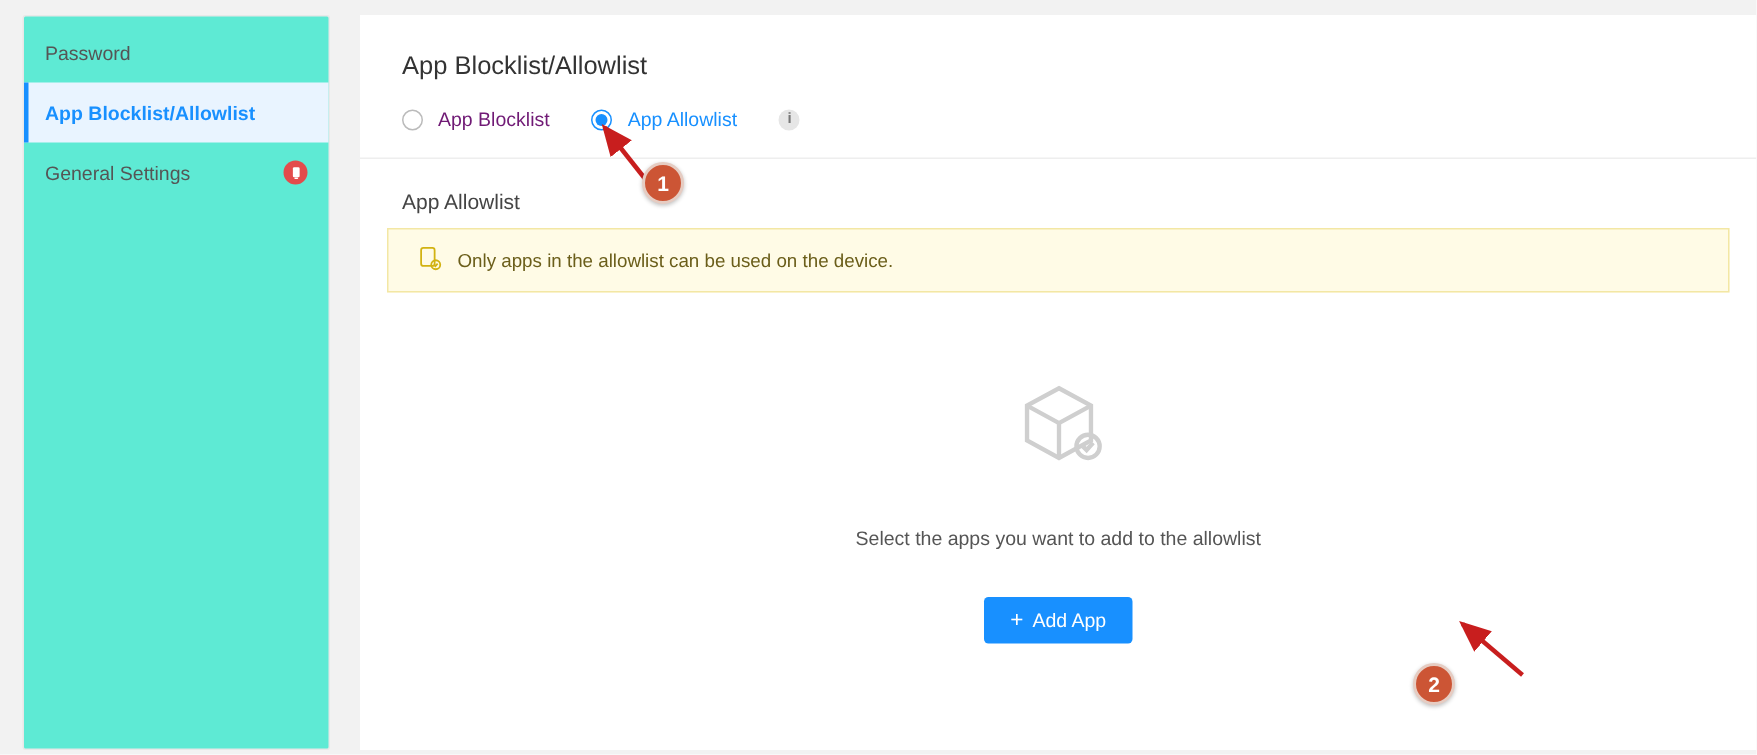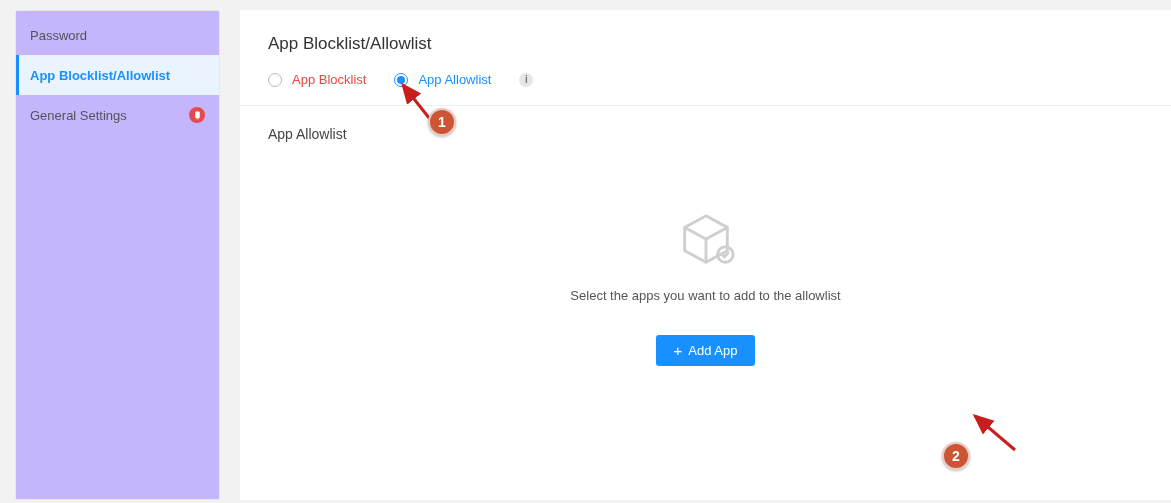--- a/index.html
+++ b/index.html
@@ -1,40 +1,40 @@
 <!DOCTYPE html>
 <html><head>
 <meta charset="utf-8">
 <style>
   * { box-sizing: border-box; margin: 0; padding: 0; font-family: -apple-system, BlinkMacSystemFont, "Segoe UI", Arial, sans-serif; }
   body { background: #f2f2f2; width: 1171px; height: 503px; overflow: hidden; position: relative; }
   .layout { display: flex; gap: 20px; padding: 10px 0 0 15px; }
-  .sidebar { width: 205px; background: #c4b5fd; border: 1px solid #e8e8e8; border-radius: 2px; padding: 4px 0 30px 0; flex-shrink: 0; }
+  .sidebar { width: 205px; background: #5eead4; border: 1px solid #e8e8e8; border-radius: 2px; padding: 4px 0 30px 0; flex-shrink: 0; }
   .sidebar-item { display: flex; align-items: center; justify-content: space-between; height: 40px; padding: 0 14px; cursor: pointer; font-size: 13px; color: #555; }
   .sidebar-item.active { background: #e9f4ff; border-left: 3px solid #1890ff; color: #1890ff; font-weight: 600; padding-left: 11px; }
   .badge-icon { width: 16px; height: 16px; border-radius: 50%; background: #e34c4c; display: inline-flex; align-items: center; justify-content: center; }
   .badge-icon svg { width: 9px; height: 9px; fill: #fff; }
 
   .main { flex: 1; background: #fff; min-height: 490px; }
   .page-title { font-size: 17px; font-weight: 500; color: #333; padding: 24px 28px 18px; }
   .radio-row { display: flex; align-items: center; gap: 10px; padding: 0 28px 18px; font-size: 13px; border-bottom: 1px solid #eee; }
   .radio { width: 14px; height: 14px; border-radius: 50%; border: 1px solid #bbb; display: inline-block; position: relative; cursor: pointer; }
   .radio.checked { border-color: #1890ff; }
   .radio.checked::after { content: ""; position: absolute; inset: 2px; background: #1890ff; border-radius: 50%; }
-  .radio-label { color: #ef4444; margin-right: 18px; }
+  .radio-label { color: #701a75; margin-right: 18px; }
   .radio-label.active { color: #1890ff; }
   .info-icon { width: 14px; height: 14px; border-radius: 50%; background: #e6e6e6; color: #777; font-size: 10px; font-weight: bold; display: inline-flex; align-items: center; justify-content: center; cursor: pointer; }
 
   .subtitle { font-size: 14px; color: #444; padding: 20px 28px 10px; }
   .notice { margin: 0 18px; background: #fffbe6; border: 1px solid #f3e7a4; display: flex; align-items: center; gap: 10px; padding: 10px 18px; font-size: 12.5px; color: #6b5e1a; }
   .notice-icon svg { width: 18px; height: 18px; stroke: #d2b212; fill: none; stroke-width: 1.6; }
 
   .empty { text-align: center; padding-top: 58px; }
   .empty-icon svg { width: 62px; height: 62px; fill: none; stroke: #cfcfcf; stroke-width: 3; }
-  .empty-text { color: #555; font-size: 13px; margin-top: 12px; }
+  .empty-text { color: #555; font-size: 13px; margin-top: 31px; }
   .add-btn { display: inline-flex; align-items: center; gap: 6px; background: #1890ff; color: #fff; border: none; border-radius: 3px; padding: 8px 18px; font-size: 13px; margin-top: 32px; cursor: pointer; }
   .add-btn .plus { font-size: 15px; line-height: 1; }
 
   
   .anno-badge { position: absolute; width: 28px; height: 28px; border-radius: 50%; background: #cc5535; border: 2px solid #e6ccc2; color: #fff; font-weight: bold; font-size: 14px; display: flex; align-items: center; justify-content: center; z-index: 5; box-shadow: 0 1px 3px rgba(0,0,0,.25);}
   .arrow { position: absolute; z-index: 5; }
 </style>
 </head>
 <body>
 
@@ -63,20 +63,30 @@
     <div class="radio-row">
       <span class="radio"></span>
       <span class="radio-label">App Blocklist</span>
       <span class="radio checked"></span>
       <span class="radio-label active">App Allowlist</span>
       <span class="info-icon">i</span>
     </div>
 
     <div class="subtitle">App Allowlist</div>
 
+    <div class="notice">
+      <span class="notice-icon">
+        <svg viewBox="0 0 24 24">
+            <rect x="5" y="3" width="12" height="16" rx="2"></rect>
+            <circle cx="18" cy="18" r="4"></circle>
+            <path d="M16.5 18 l1.2 1.2 l2 -2.2"></path>
+          </svg>
+      </span>
+      <span>Only apps in the allowlist can be used on the device.</span>
+    </div>
 
     <div class="empty">
       <span class="empty-icon">
         <svg viewBox="0 0 64 64">
           <path d="M32 6 L54 18 L54 42 L32 54 L10 42 L10 18 Z"></path>
           <path d="M10 18 L32 30 L54 18"></path>
           <path d="M32 30 L32 54"></path>
           <circle cx="52" cy="46" r="8"></circle>
           <path d="M48.5 46 l2.5 2.5 l4.5 -5"></path>
         </svg>

